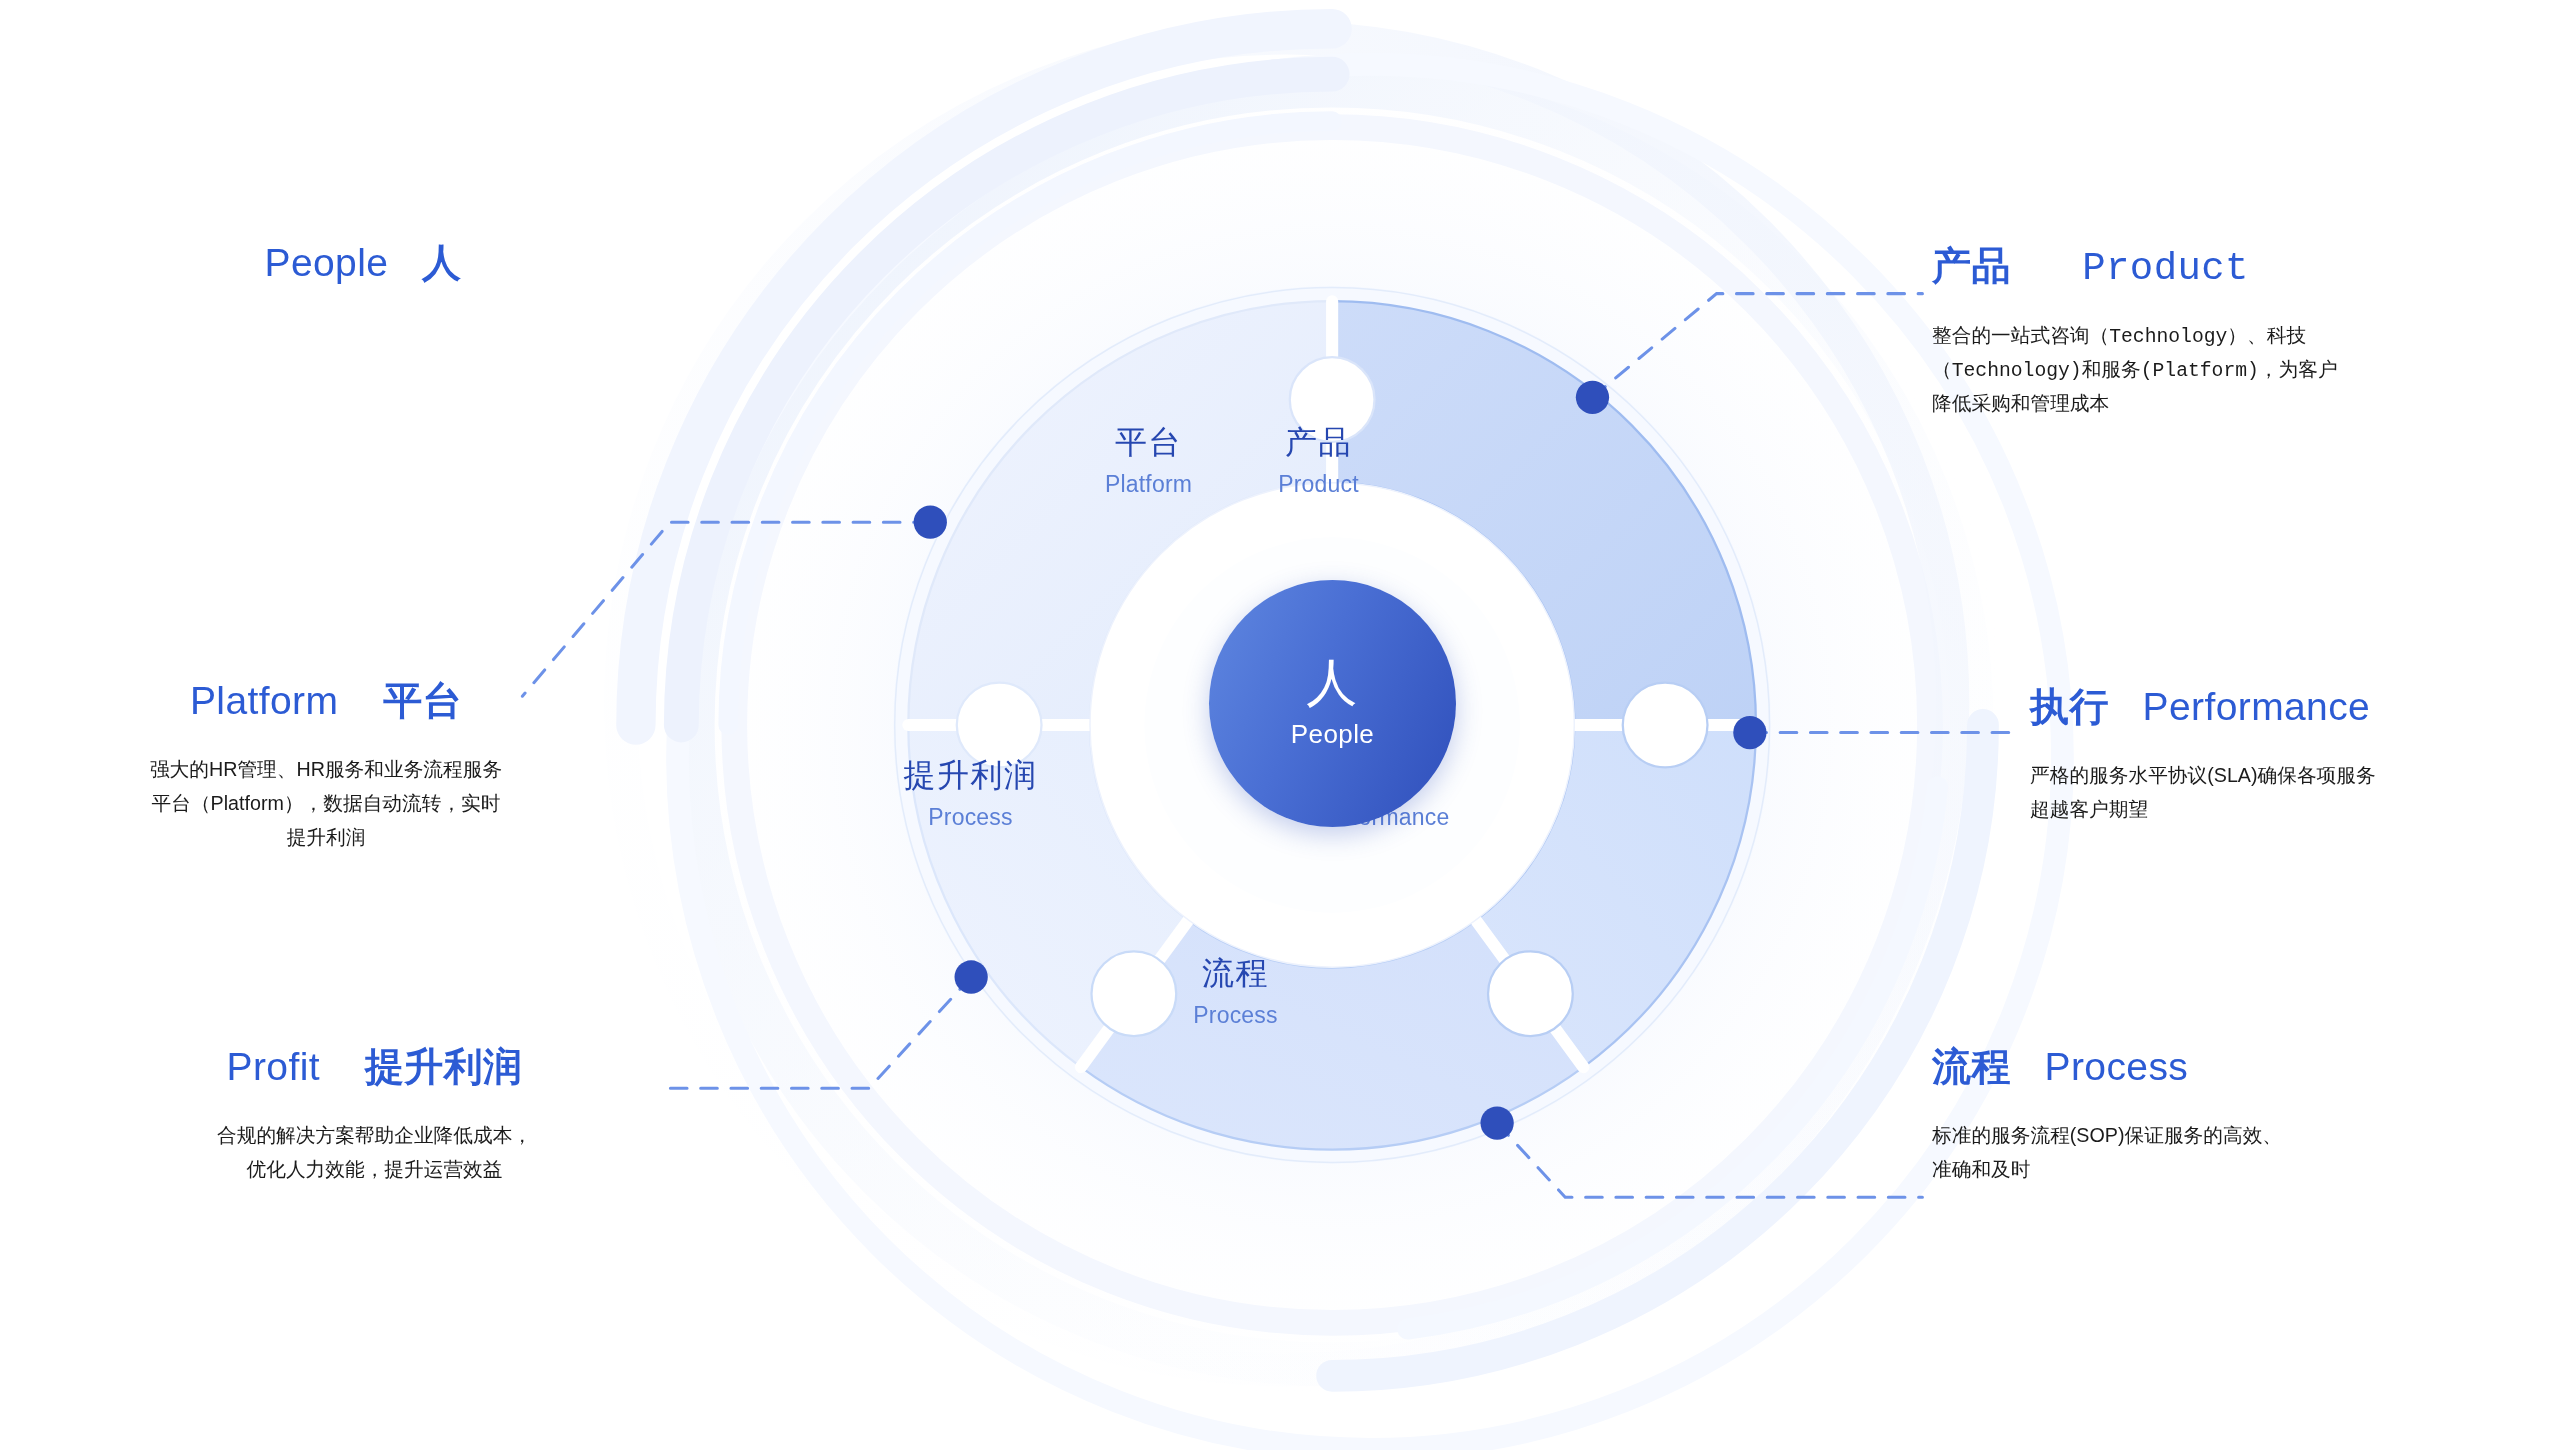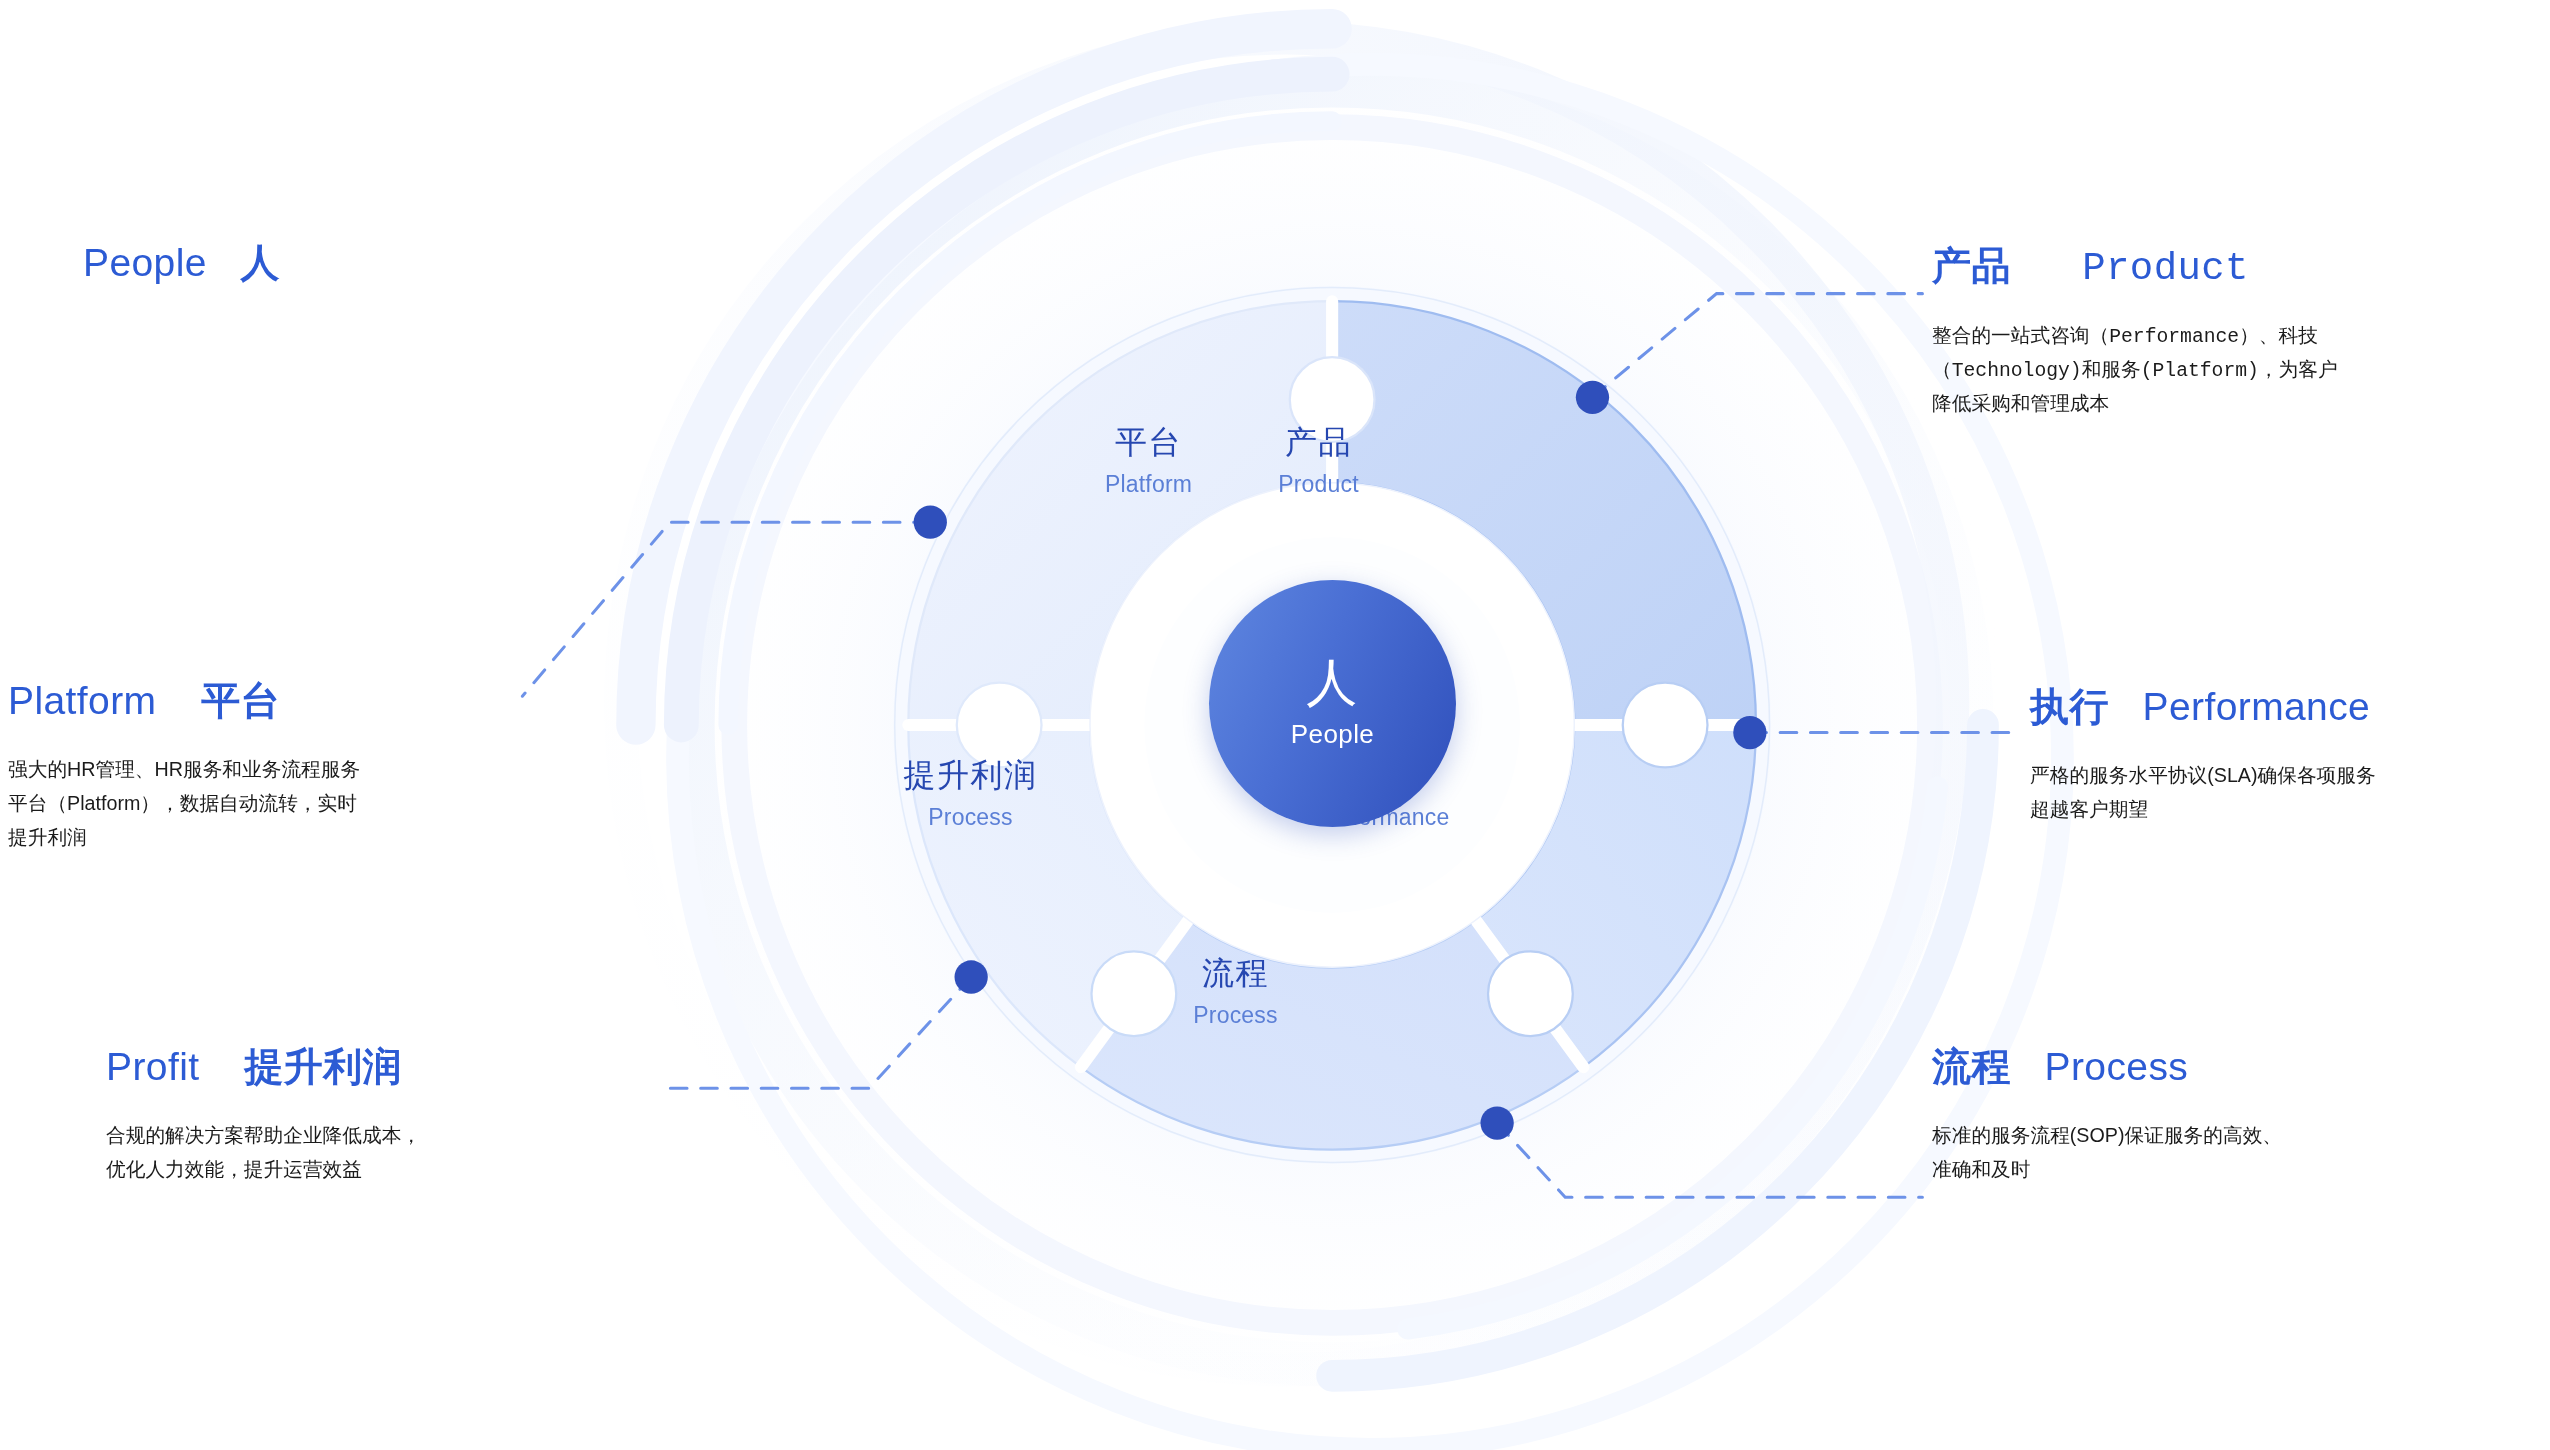--- a/index.html
+++ b/index.html
@@ -16,21 +16,21 @@
   .blk-title{
     font-size:39px;color:#2c5bd4;letter-spacing:0.4px;
     white-space:nowrap;line-height:1.1;
   }
   .blk-title .cn{font-weight:bold;}
   .blk-title .en{font-weight:400;}
   .blk-body{
     margin-top:29px;font-size:19.7px;color:#1b1b1b;line-height:1.74;
     font-weight:400;
   }
-  .left .blk-title,.left .blk-body{text-align:left;}
+  .left .blk-title,.left .blk-body{text-align:center;}
   .right .blk-title,.right .blk-body{text-align:left;}
 
   
   #blk-people   {left:83px; top:242px;  width:560px;}
   #blk-platform {left:8px;  top:680px;  width:636px;}
   #blk-profit   {left:106px; top:1046px; width:537px;}
   
   #blk-product  {left:1932px;top:248px;  width:575px;font-family:Liberation Mono, monospace;}
   #blk-perf     {left:2030px;top:686px;  width:530px;}
   #blk-process  {left:1932px;top:1046px; width:598px;}
@@ -279,21 +279,21 @@
     </div>
   </div>
 
   <div class="block right" id="blk-product">
     <div class="blk-title">
       <span class="cn">产品</span>
       &nbsp;
       <span class="en">Product</span>
     </div>
     <div class="blk-body">
-      <div>整合的一站式咨询（Performance）、科技</div>
+      <div>整合的一站式咨询（Technology）、科技</div>
       <div>（Technology)和服务(Platform)，为客户</div>
       <div>降低采购和管理成本</div>
     </div>
   </div>
 
   <div class="block right" id="blk-perf">
     <div class="blk-title">
       <span class="cn">执行</span>
       &nbsp;
       <span class="en">Performance</span>

